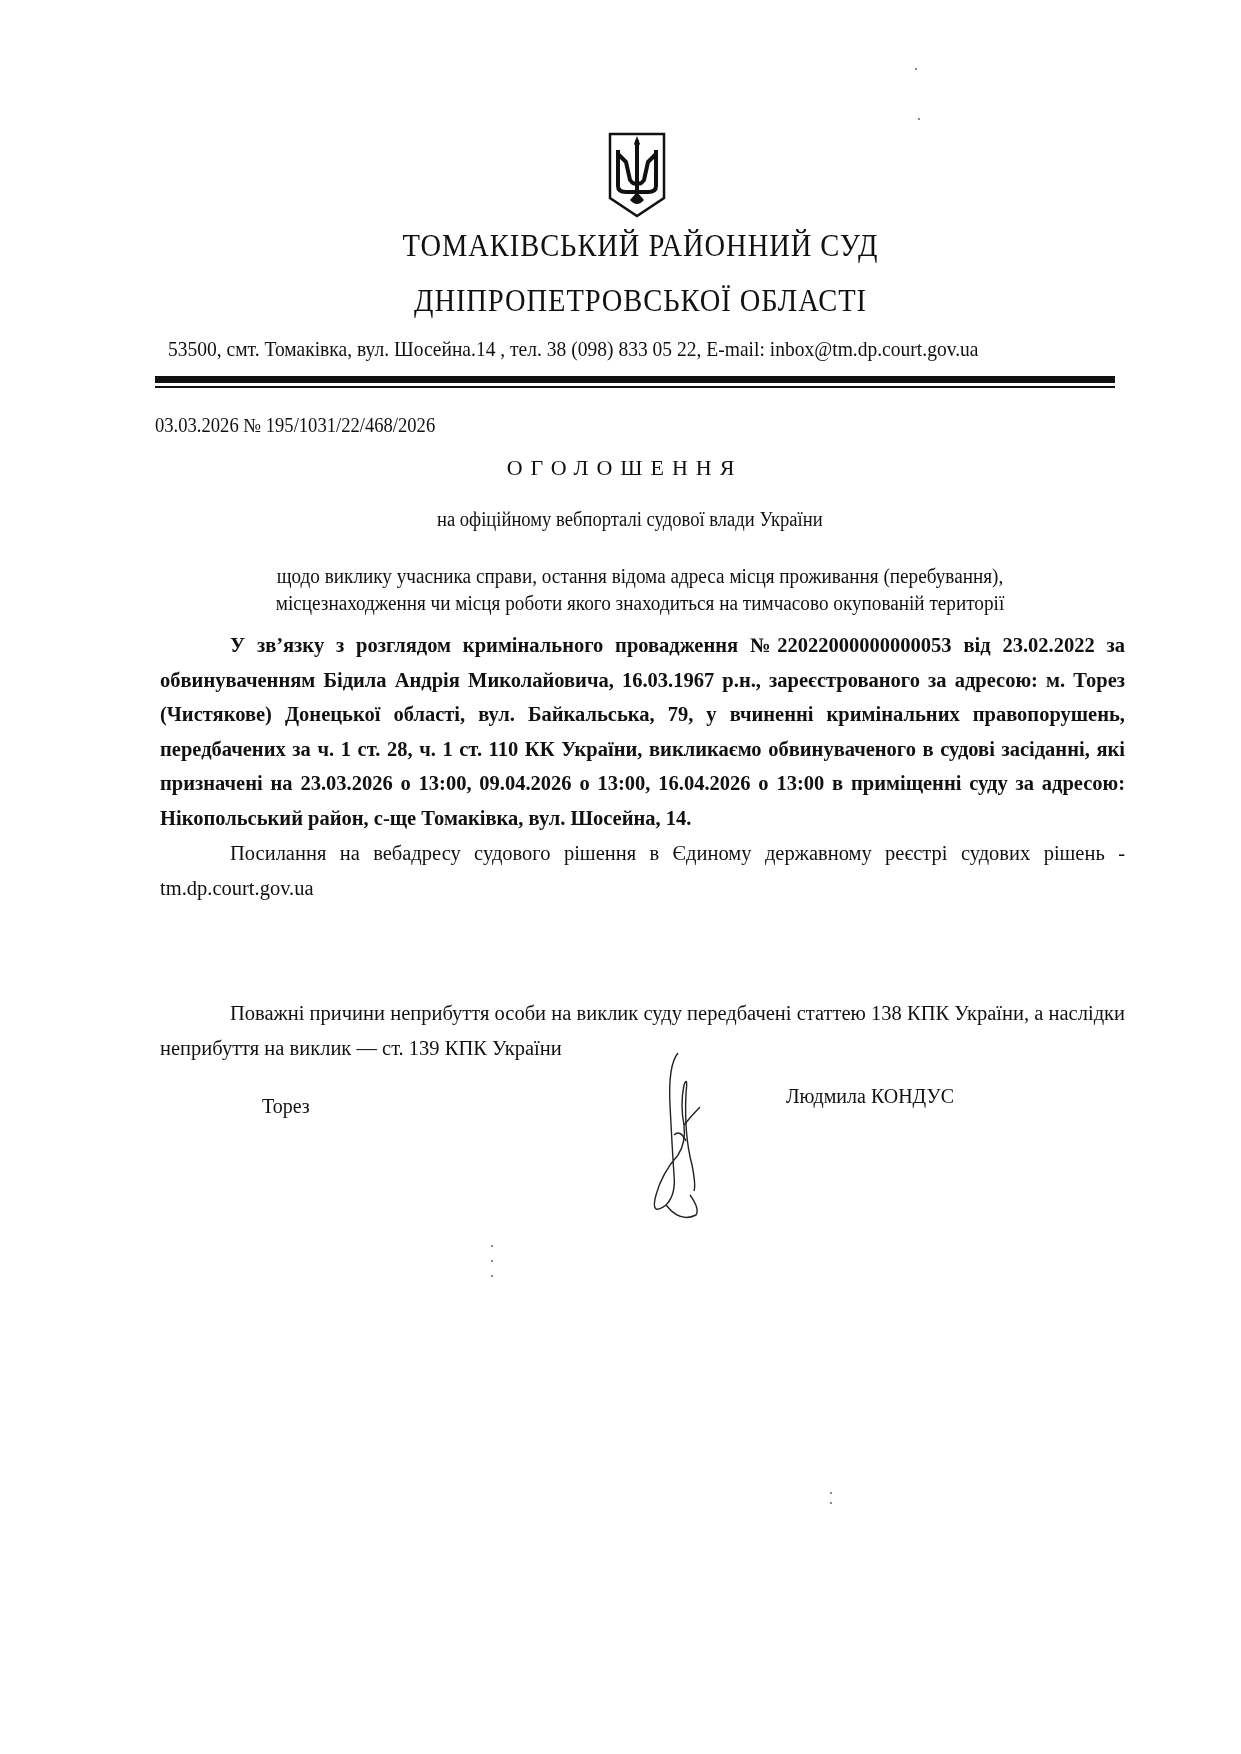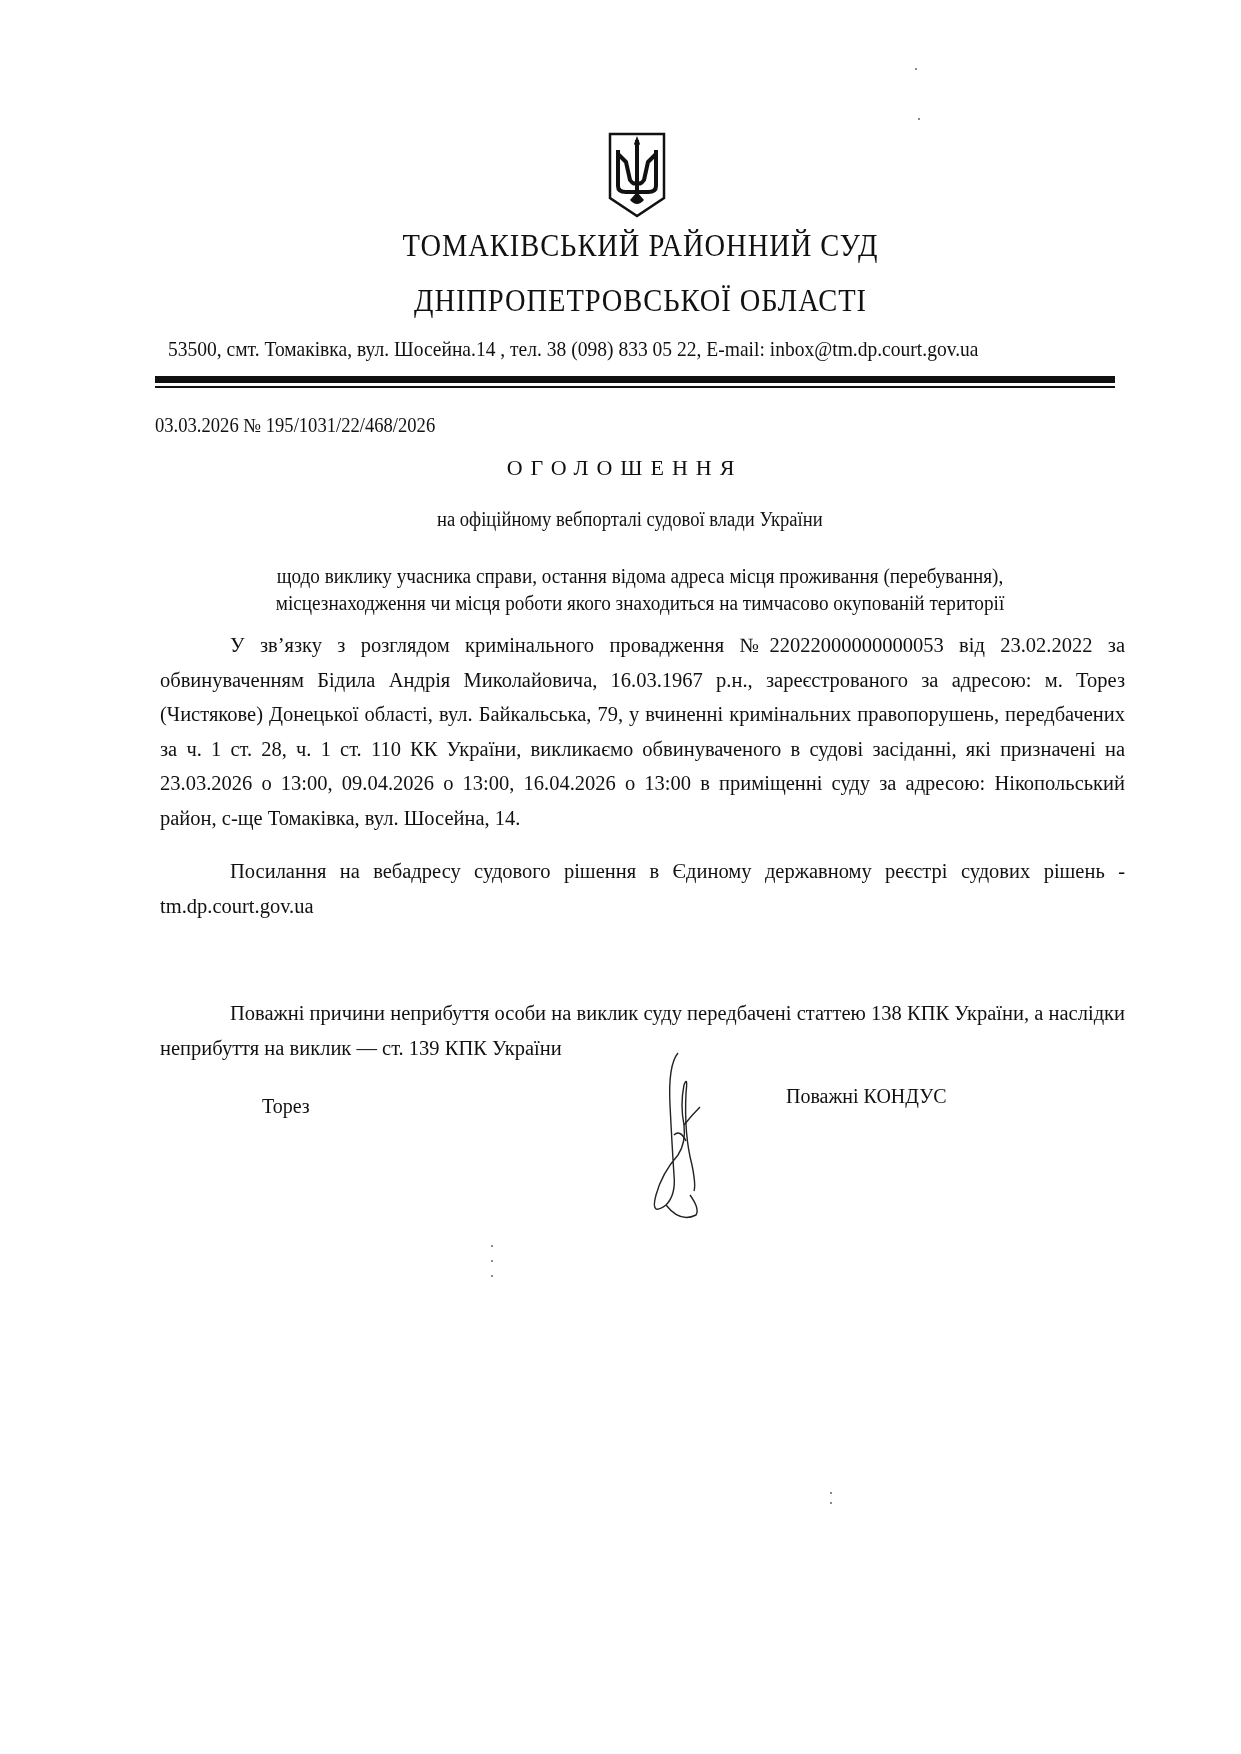--- a/index.html
+++ b/index.html
@@ -31,22 +31,22 @@
       transform: scaleX(0.93); transform-origin: center; padding-left: 20px; box-sizing: border-box;
     }
     .purpose {
       left: 160px; width: 960px; top: 563px; font-size: 20px; line-height: 27px; text-align: center;
       transform: scaleX(0.96); transform-origin: center;
     }
     .para {
       left: 160px; width: 965px; font-size: 20.5px; line-height: 34.5px; text-align: justify;
     }
     .para .indent { display: inline-block; width: 70px; }
-    .p1 { top: 628px; }
-    .p2 { top: 854px; }
+    .p1 { top: 628px; font-weight: bold; }
+    .p2 { top: 836px; }
     .p3 { top: 996px; }
     .sig-role { left: 262px; top: 1095px; font-size: 20px; }
     .sig-name { left: 786px; top: 1085px; font-size: 20px; }
     .signature { left: 640px; top: 1045px; width: 100px; height: 180px; }
     .speck { background: #888; width: 2px; height: 2px; }
   </style>
 </head>
 <body>
 
 <svg class="abs emblem" viewBox="0 0 58 86">
@@ -86,21 +86,21 @@
 
 <svg class="abs signature" viewBox="0 0 100 180">
   <g fill="none" stroke="#222" stroke-width="1.4">
     <path d="M38 8 Q28 20 30 60 Q32 100 34 130 Q36 150 26 160 Q10 172 16 150 Q22 128 38 110 Q46 98 44 80 Q40 60 44 40 Q48 30 46 48 Q44 90 52 120 Q56 140 54 146"></path>
     <path d="M26 160 Q40 178 56 170 Q60 164 50 150"></path>
     <path d="M44 80 Q52 70 60 62"></path>
     <path d="M34 90 Q40 84 46 96"></path>
   </g>
 </svg>
 
-<div class="abs sig-name">Поважні КОНДУС</div>
+<div class="abs sig-name">Людмила КОНДУС</div>
 
 <div class="abs speck" style="left:915px;top:68px;"></div>
 <div class="abs speck" style="left:918px;top:118px;"></div>
 <div class="abs speck" style="left:491px;top:1245px;"></div>
 <div class="abs speck" style="left:491px;top:1260px;"></div>
 <div class="abs speck" style="left:491px;top:1275px;"></div>
 <div class="abs speck" style="left:830px;top:1492px;"></div>
 <div class="abs speck" style="left:830px;top:1502px;"></div>
 
 </body></html>

